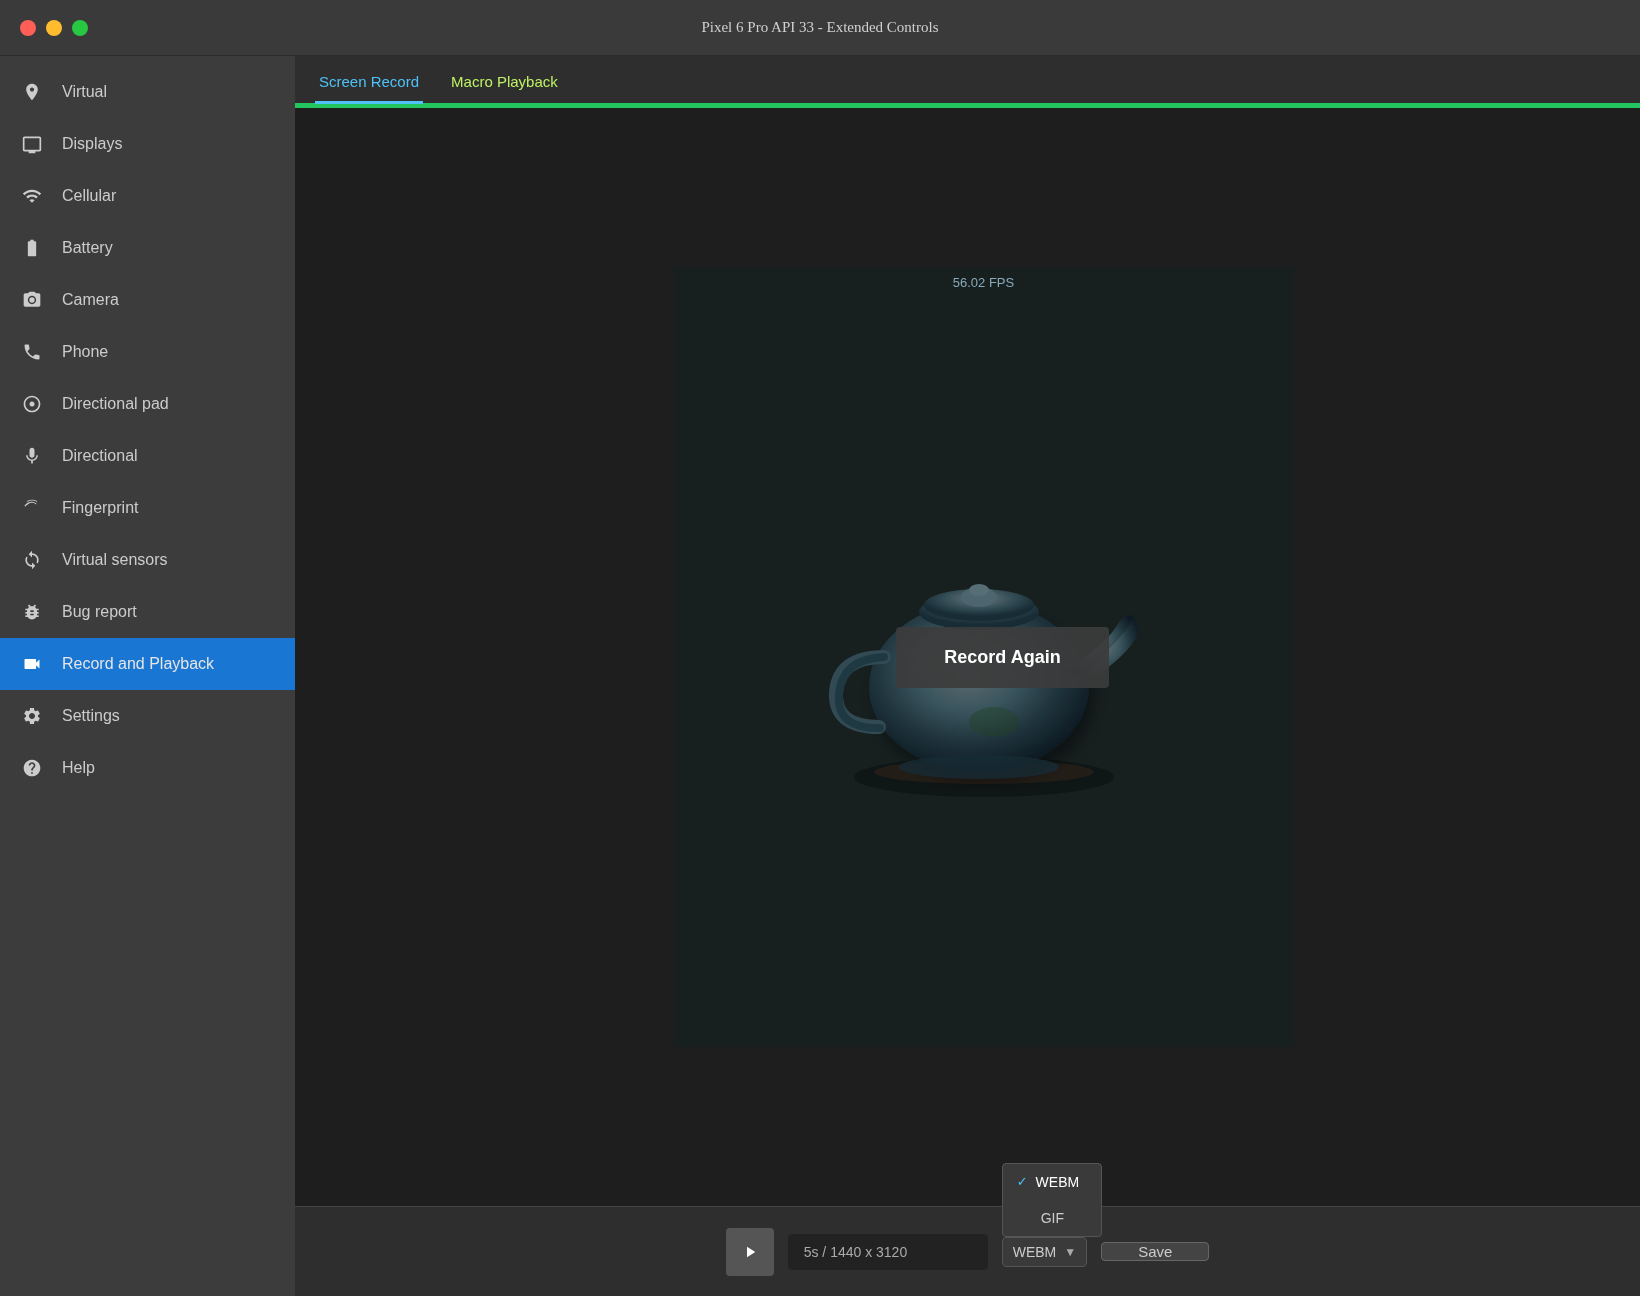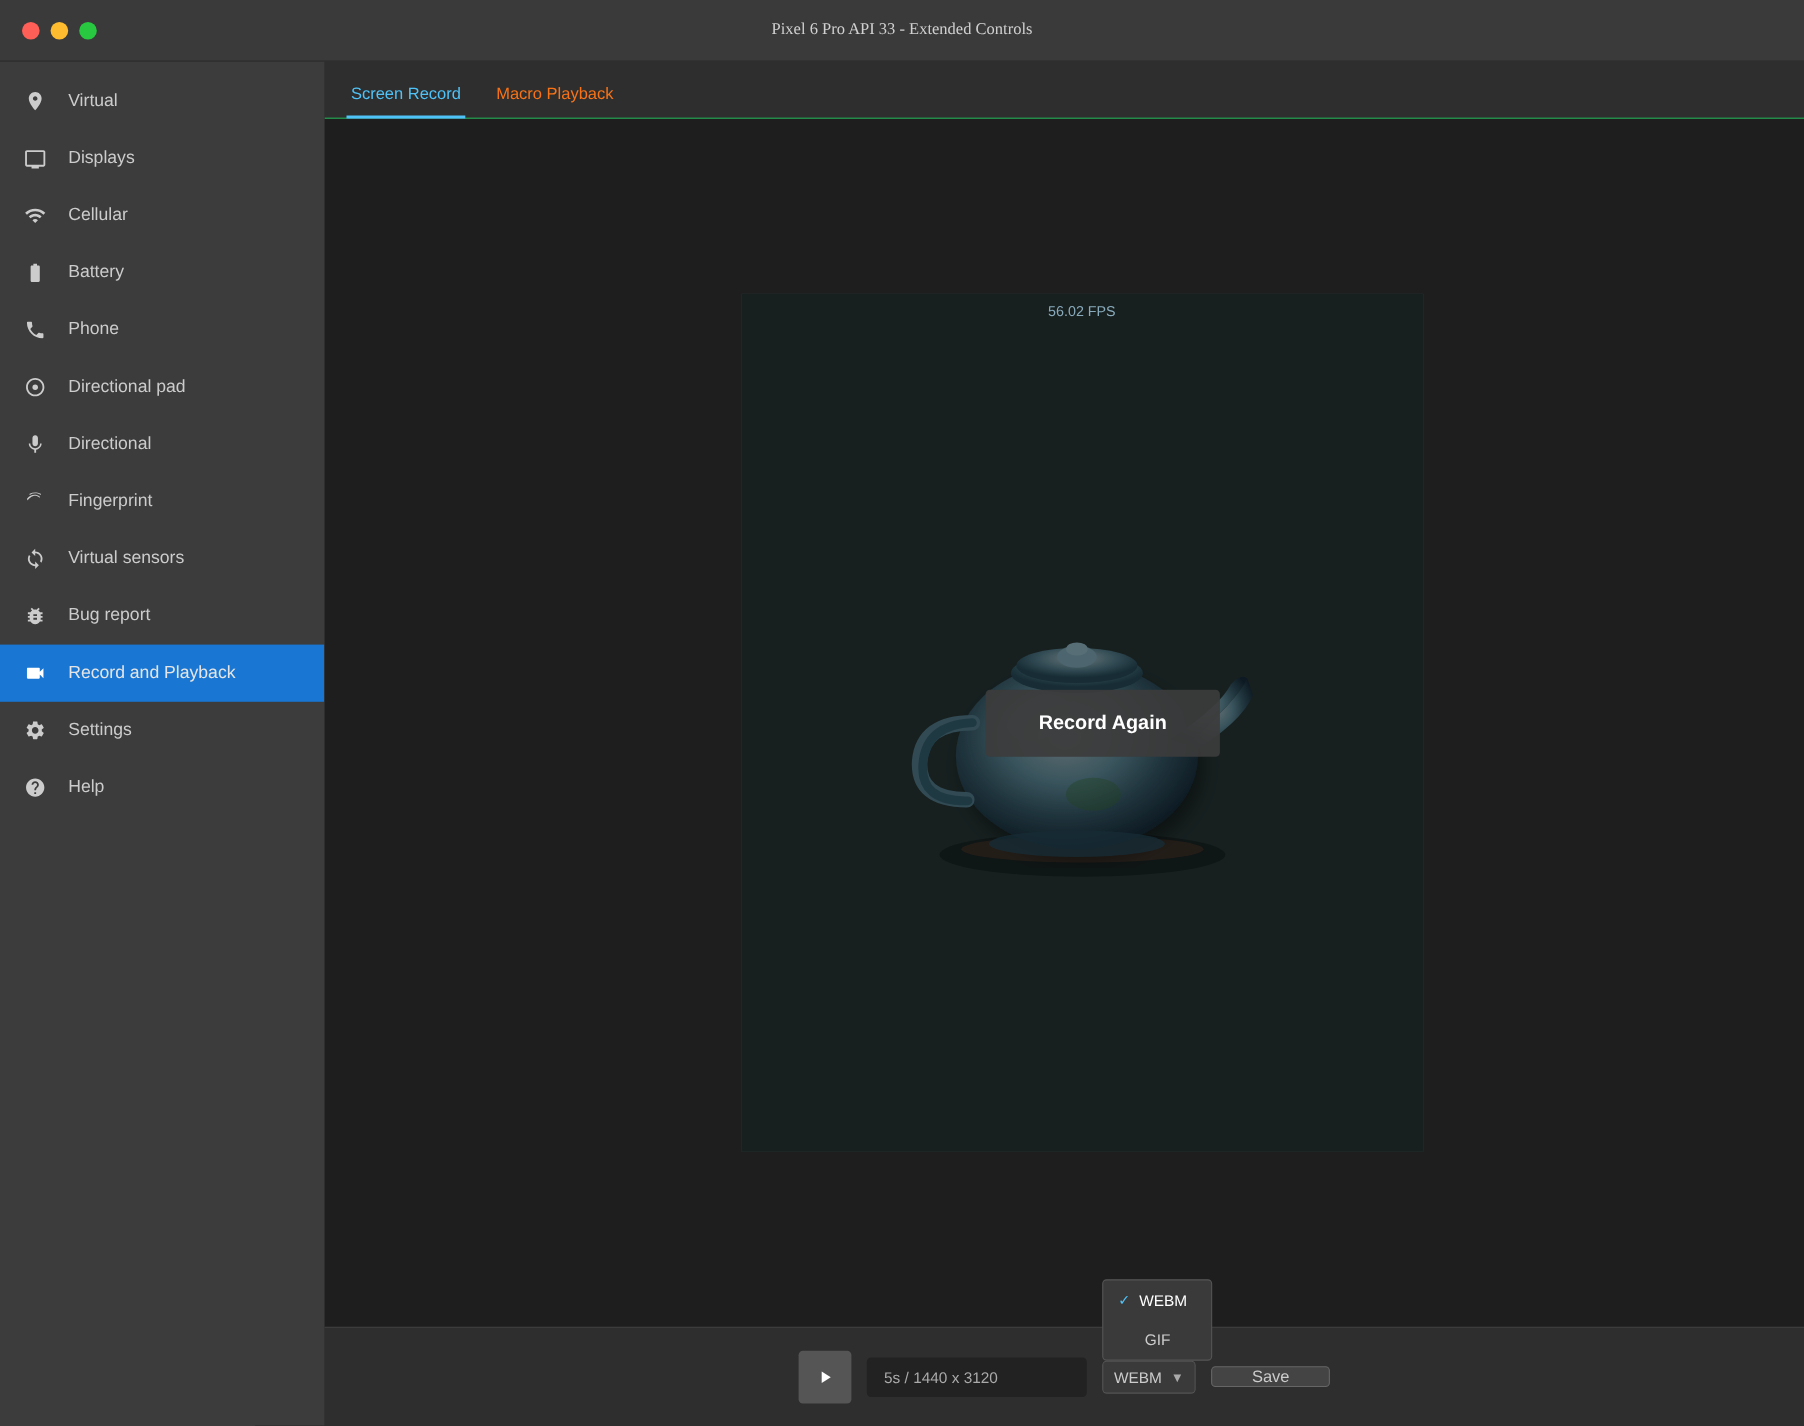--- a/index.html
+++ b/index.html
@@ -97,26 +97,26 @@
       overflow: hidden;
     }
 
     
     .tabs-bar {
       display: flex;
       align-items: flex-end;
       padding: 0 20px;
       background: #2e2e2e;
       height: 52px;
-      border-bottom: 1px solid #22c55e;
+      border-bottom: 5px solid #22c55e;
       gap: 24px;
     }
     .tab-item {
       padding: 12px 4px;
-      color: #f97316;
+      color: #bef264;
       font-size: 15px;
       cursor: pointer;
       border-bottom: 3px solid transparent;
       line-height: 1;
       margin-bottom: -1px;
     }
     .tab-item.active {
       color: #4fc3f7;
       border-bottom: 3px solid #4fc3f7;
     }
@@ -335,20 +335,29 @@
 
     <div class="sidebar-item">
       <span class="icon">
         <svg width="20" height="20" viewBox="0 0 24 24" fill="#ccc">
             <path d="M15.67 4H14V2h-4v2H8.33C7.6 4 7 4.6 7 5.33v15.33C7 21.4 7.6 22 8.33 22h7.33c.74 0 1.34-.6 1.34-1.33V5.33C17 4.6 16.4 4 15.67 4z"></path>
           </svg>
       </span>
       <span class="label">Battery</span>
     </div>
 
+    <div class="sidebar-item">
+      <span class="icon">
+        <svg width="20" height="20" viewBox="0 0 24 24" fill="#ccc">
+            <circle cx="12" cy="12" r="3.2"></circle>
+            <path d="M9 2L7.17 4H4c-1.1 0-2 .9-2 2v12c0 1.1.9 2 2 2h16c1.1 0 2-.9 2-2V6c0-1.1-.9-2-2-2h-3.17L15 2H9zm3 15c-2.76 0-5-2.24-5-5s2.24-5 5-5 5 2.24 5 5-2.24 5-5 5z"></path>
+          </svg>
+      </span>
+      <span class="label">Camera</span>
+    </div>
 
     <div class="sidebar-item">
       <span class="icon">
         <svg width="20" height="20" viewBox="0 0 24 24" fill="#ccc">
             <path d="M6.62 10.79c1.44 2.83 3.76 5.14 6.59 6.59l2.2-2.2c.27-.27.67-.36 1.02-.24 1.12.37 2.33.57 3.57.57.55 0 1 .45 1 1V20c0 .55-.45 1-1 1-9.39 0-17-7.61-17-17 0-.55.45-1 1-1h3.5c.55 0 1 .45 1 1 0 1.25.2 2.45.57 3.57.11.35.03.74-.25 1.02l-2.2 2.2z"></path>
           </svg>
       </span>
       <span class="label">Phone</span>
     </div>
 

